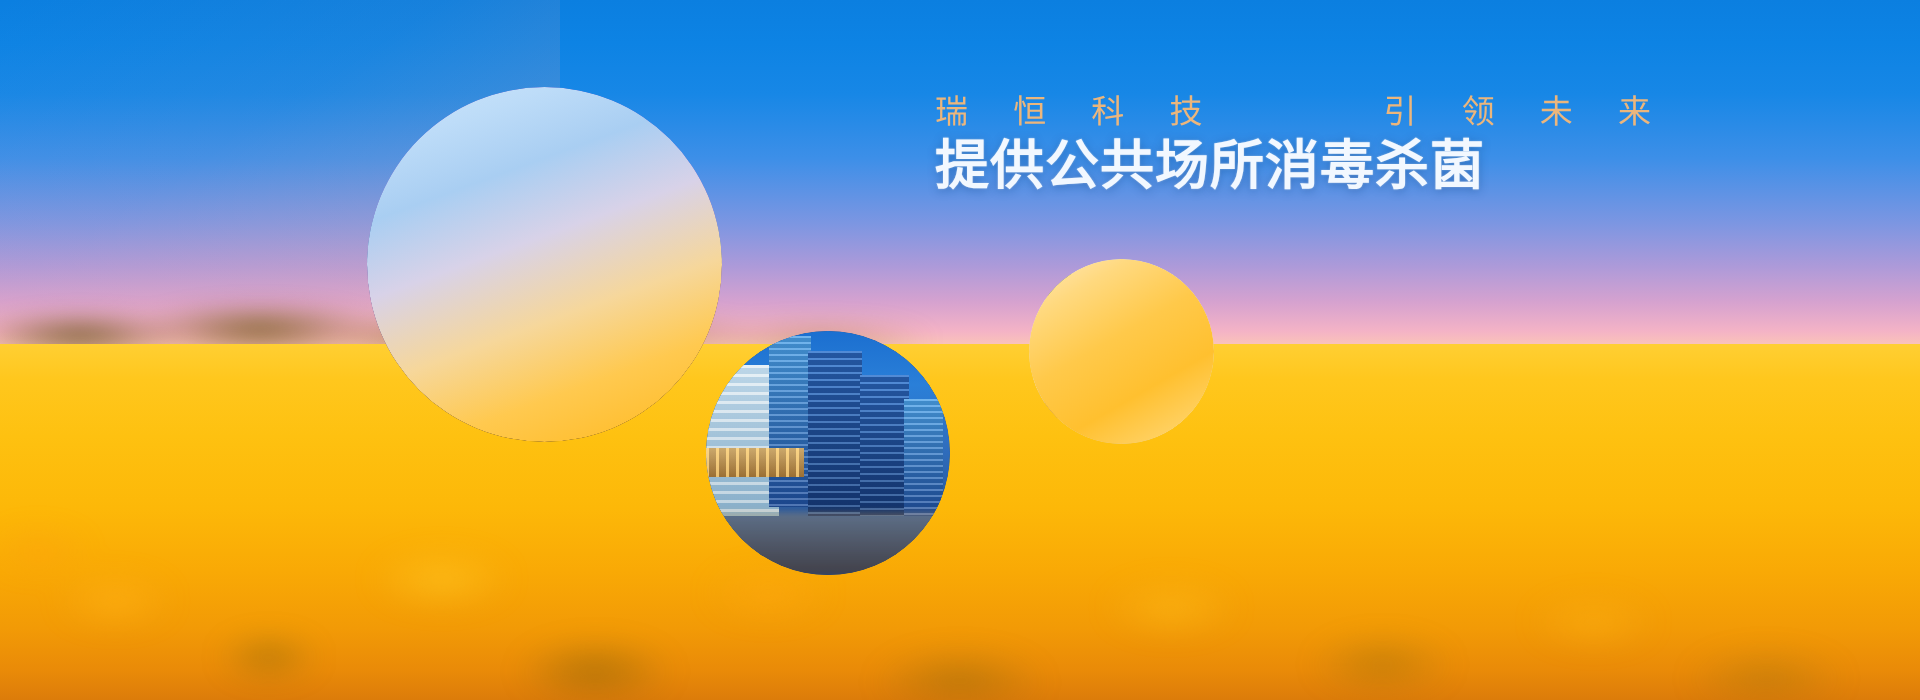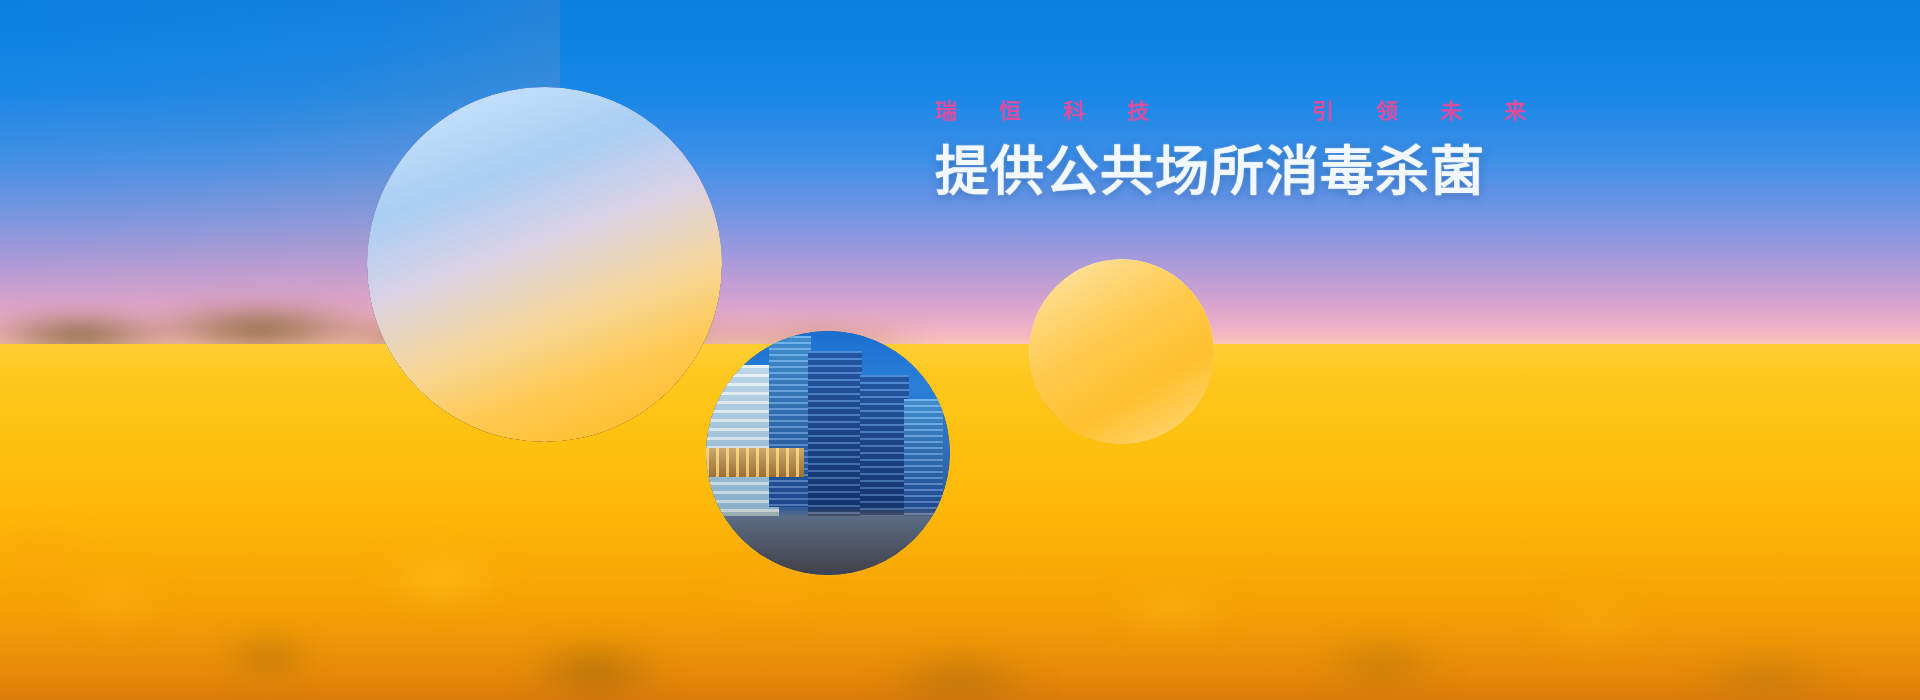--- a/index.html
+++ b/index.html
@@ -103,30 +103,30 @@
   }
 
   
   .text-block {
     position: absolute;
     left: 935px;
     top: 96px;
     width: 720px;
   }
   .eyebrow {
-    font-size: 22px;
+    font-size: 33px;
     line-height: 32px;
     letter-spacing: 18px;
-    color: #ec4899;
+    color: #fdba74;
     opacity: .92;
     white-space: pre;
-    font-weight: 700;
+    font-weight: 400;
   }
   .headline {
-    margin-top: 12px;
+    margin-top: 6px;
     font-size: 54px;
     line-height: 62px;
     font-weight: 700;
     color: #f2f8ff;
     letter-spacing: 1px;
     text-shadow: 0 2px 10px rgba(10,60,130,.38), 0 0 2px rgba(255,255,255,.55);
     white-space: nowrap;
   }
   .headline.line2 {
     color: #eef5ff;

